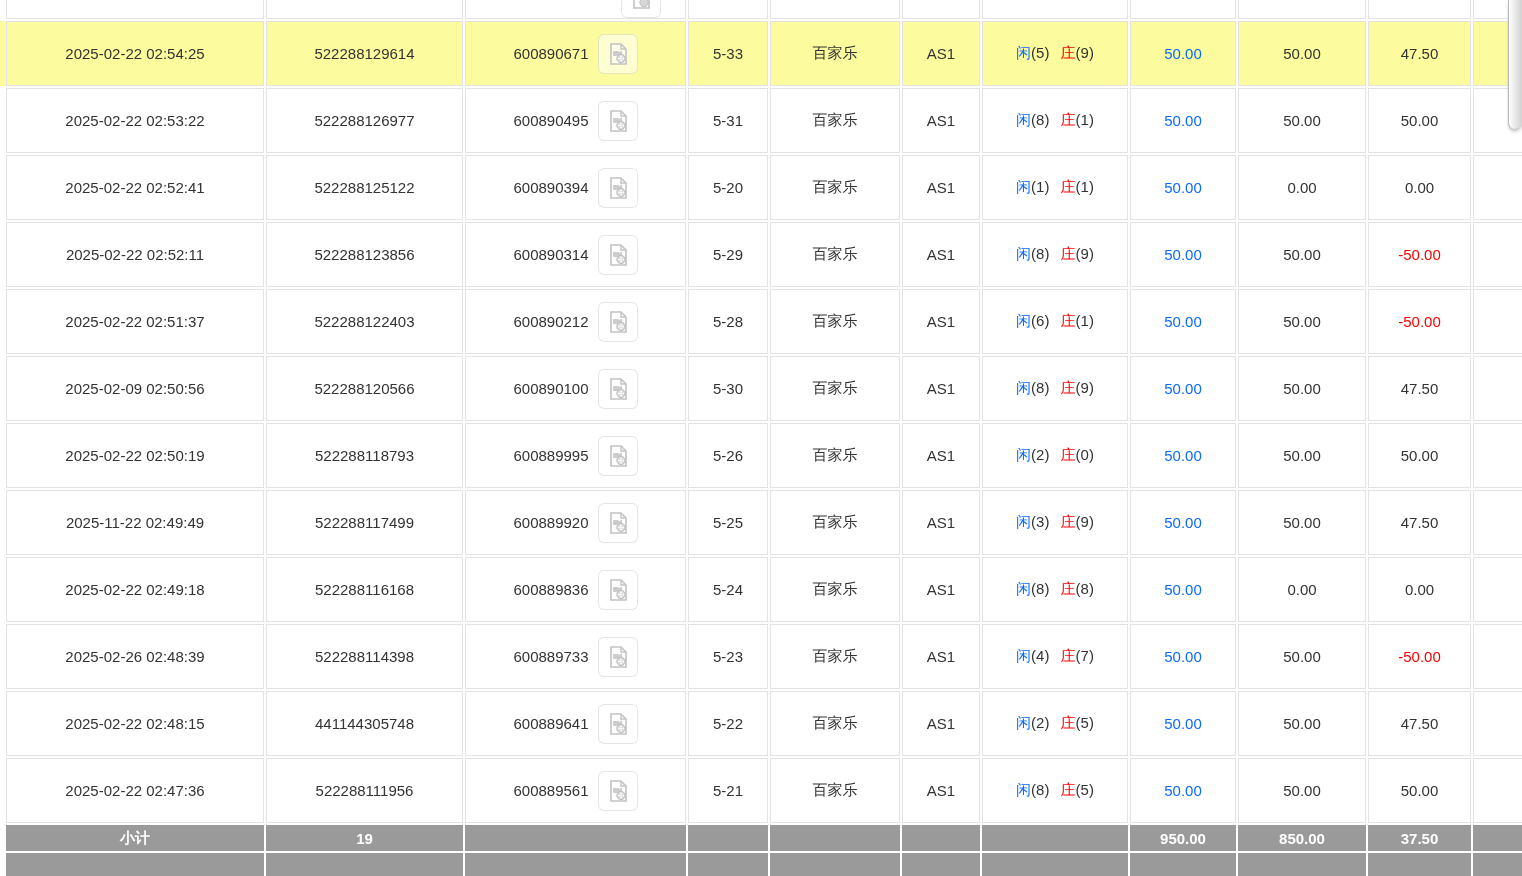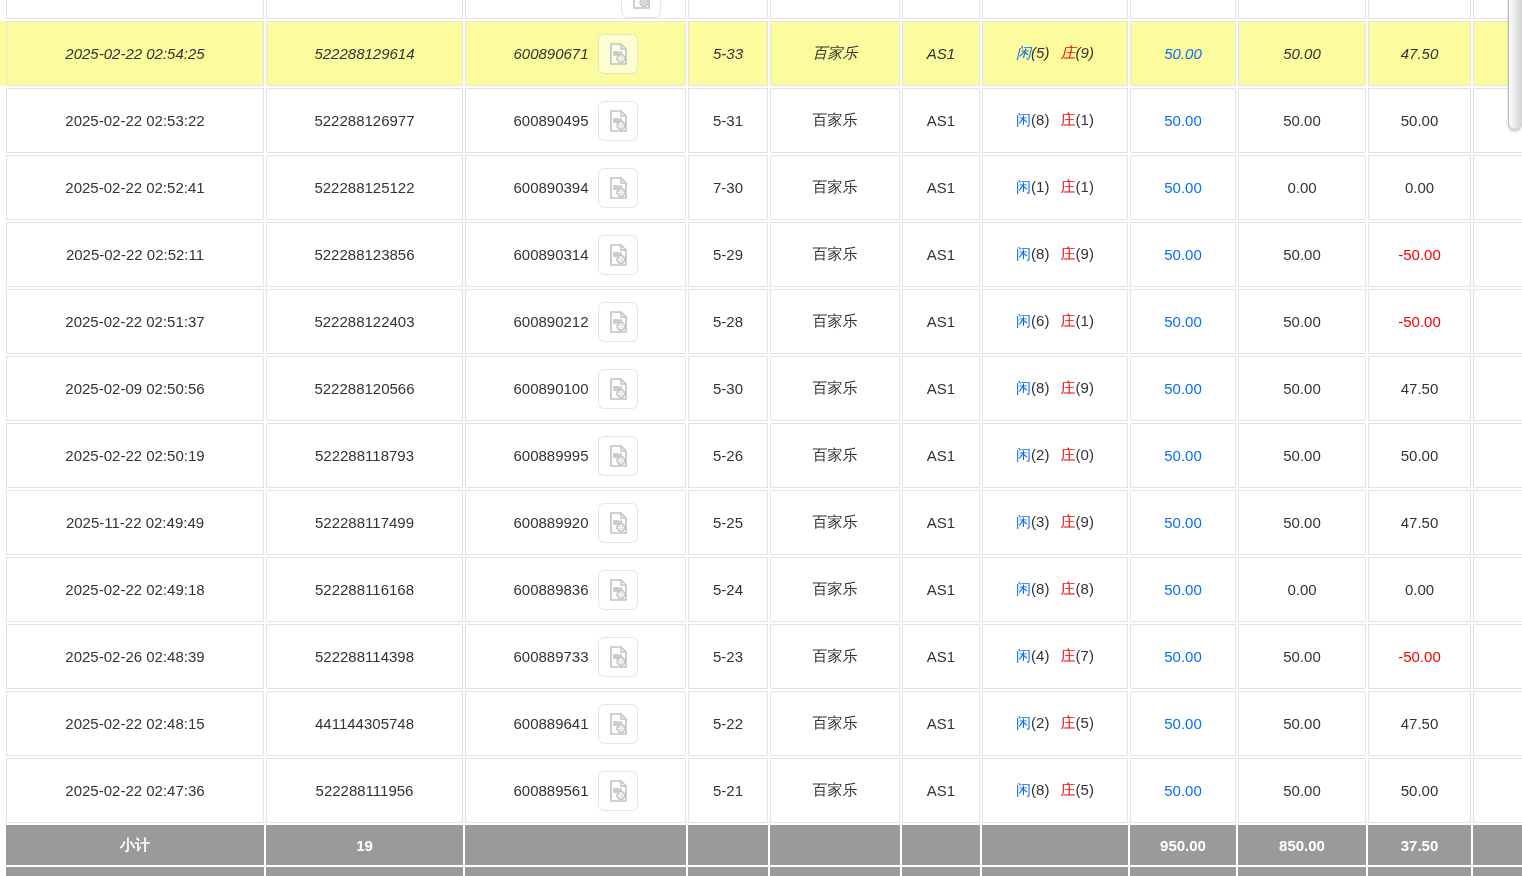--- a/index.html
+++ b/index.html
@@ -33,21 +33,21 @@
     height:65px;
     text-align:center;
     vertical-align:middle;
     font-size:15px;
     color:var(--text-dark);
     background:#fff;
     padding:0;
     white-space:nowrap;
     overflow:hidden;
   }
-  tr.hl td{background:var(--highlight-row);font-style:italic;}
+  tr.hl td{background:var(--highlight-row);}
   tr.hl td:first-child{box-shadow:-8px 0 0 var(--highlight-row);}
   td .bet-link{color:var(--link-blue);text-decoration:none;cursor:pointer;}
   .result .p{color:var(--link-blue);}
   .result .b{color:var(--banker-red);margin-left:7px;}
   .result .n{color:var(--text-dark);}
   .neg{color:var(--loss-red);}
   .game-cell-inner{display:inline-flex;align-items:center;justify-content:center;gap:9px;}
   .num-spacer{display:inline-block;width:122px;}
   .vbtn{
     width:40px;height:40px;
@@ -56,21 +56,21 @@
     background:rgba(255,255,255,0.55);
     display:inline-flex;align-items:center;justify-content:center;
     padding:0;cursor:pointer;
   }
   tr.partial-top td{border-top:none;}
   tr.partial-top .vbtn{margin-top:24px;}
   tr.subtotal td{
     background:var(--subtotal-bg);
     border-color:var(--subtotal-bg);
     color:#fff;font-weight:bold;
-    height:40px;
+    height:26px;
   }
   tr.partial-bottom td{
     background:var(--subtotal-bg);
     border-color:var(--subtotal-bg);
     height:40px;
   }
   .scroll-thumb{
     position:absolute;top:0;right:0;
     width:13px;height:129px;
     background:linear-gradient(to right,#fdfdfd,#d2d2d2);
@@ -210,21 +210,21 @@
             <circle cx="16" cy="17.5" r="4.2" fill="#d8d8d8" stroke="#bdbdbd"></circle>
             <circle cx="16" cy="17.5" r="0.9" fill="#ffffff"></circle>
             <circle cx="16" cy="15.4" r="0.9" fill="#ffffff"></circle>
             <circle cx="16" cy="19.6" r="0.9" fill="#ffffff"></circle>
             <circle cx="13.9" cy="17.5" r="0.9" fill="#ffffff"></circle>
             <circle cx="18.1" cy="17.5" r="0.9" fill="#ffffff"></circle>
           </svg>
         </button>
       </span>
     </td>
-    <td>7-30</td>
+    <td>5-20</td>
     <td>百家乐</td>
     <td>AS1</td>
     <td class="result">
       <span class="p">闲</span><span class="n">(1)</span>
       <span class="b">庄</span><span class="n">(1)</span>
     </td>
     <td>
       <a class="bet-link">50.00</a>
     </td>
     <td>0.00</td>

